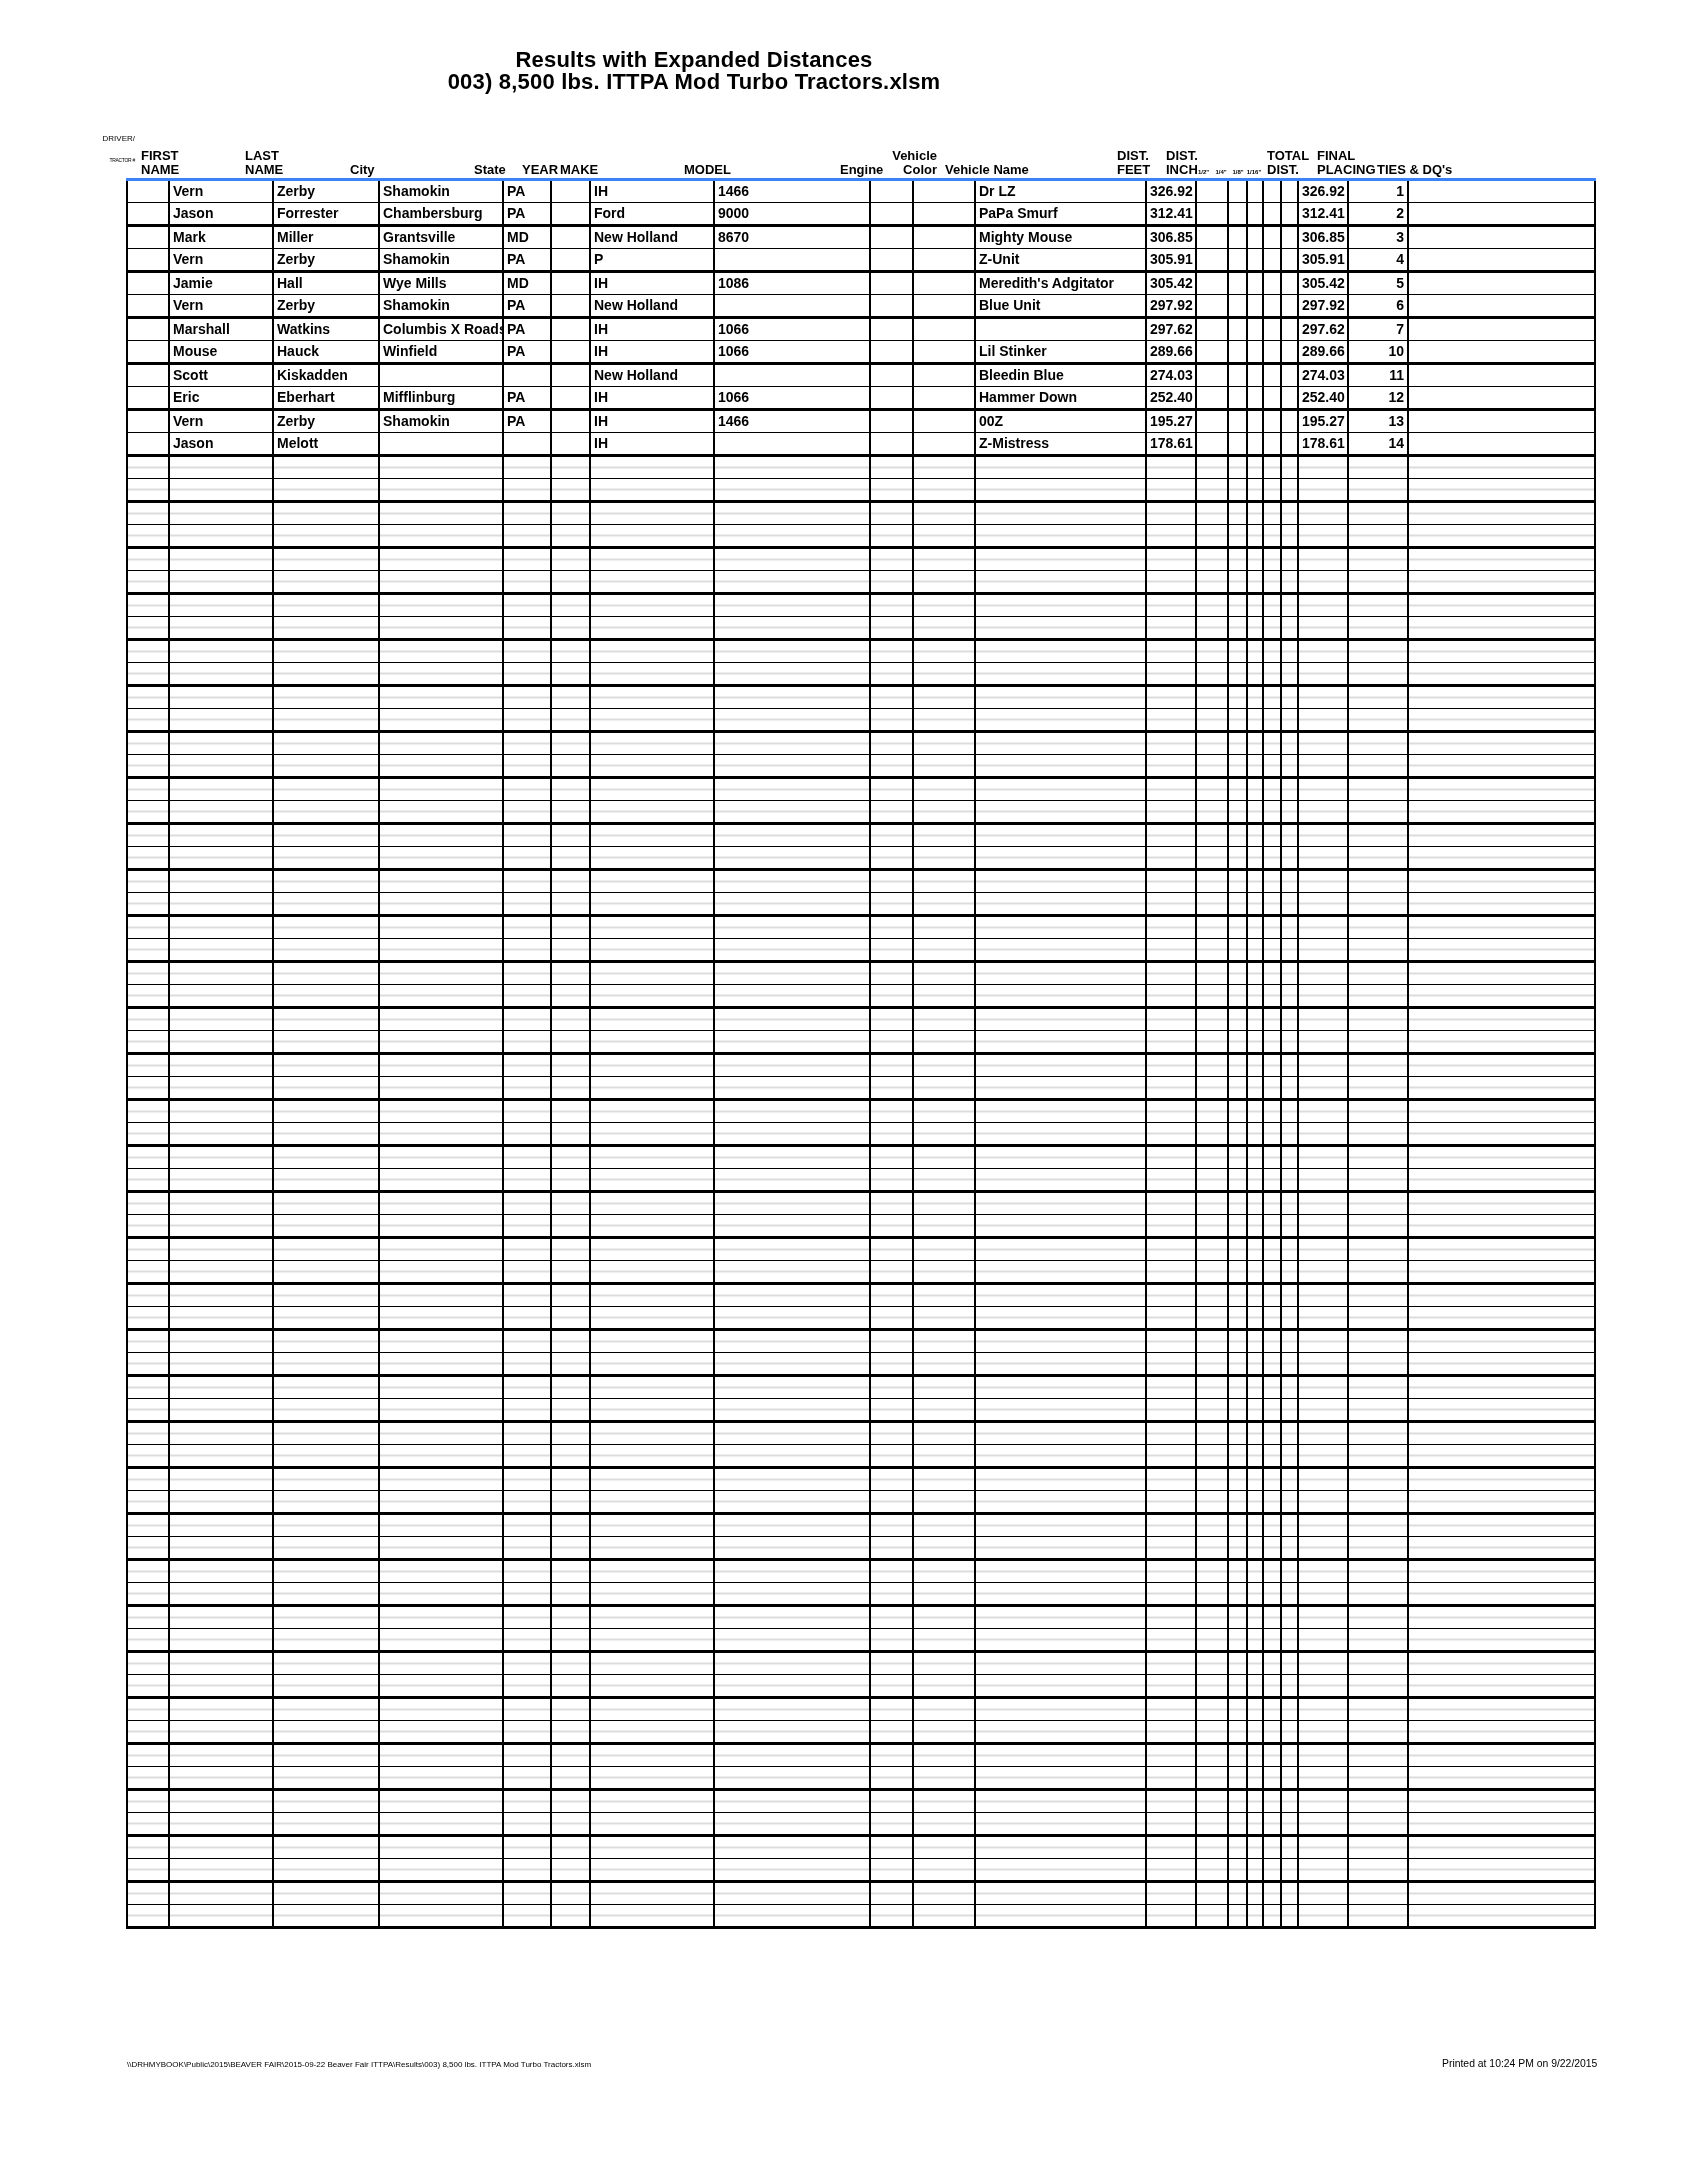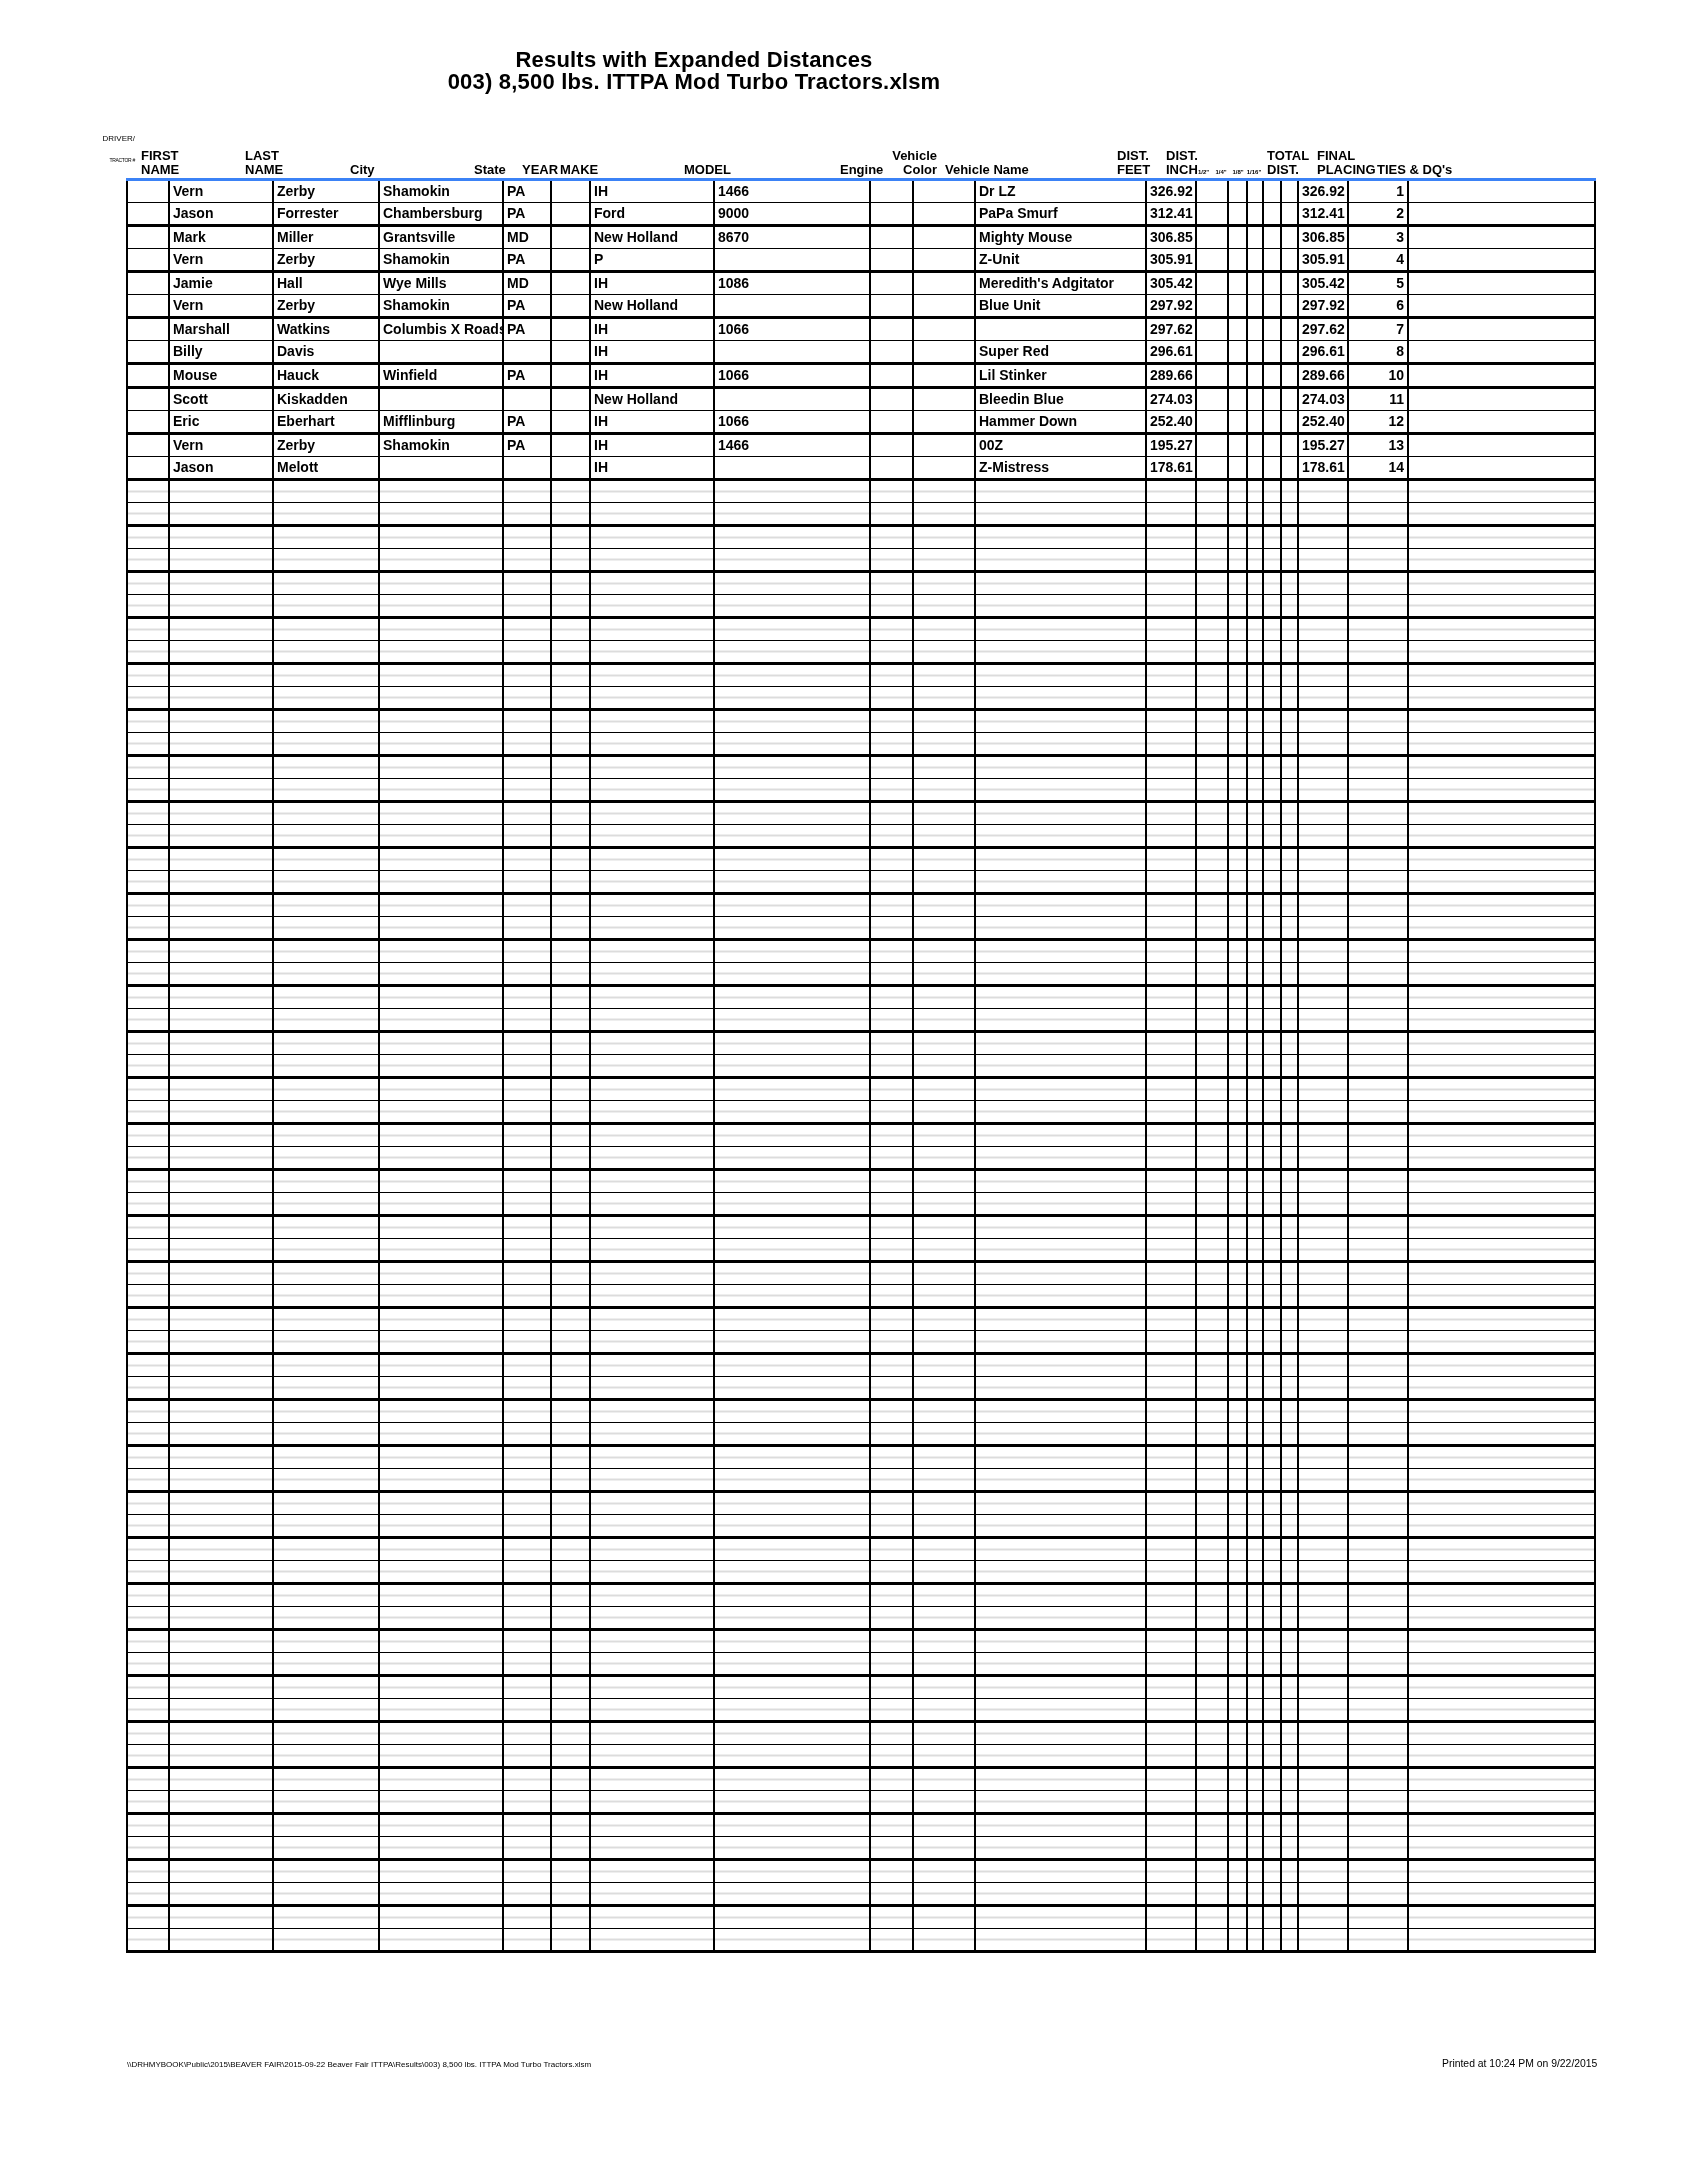--- a/index.html
+++ b/index.html
@@ -256,42 +256,20 @@
         <td class="c-f2"></td>
         <td class="c-f4"></td>
         <td class="c-f8"></td>
         <td class="c-f16"></td>
         <td class="c-total">297.62</td>
         <td class="c-placing">7</td>
         <td class="c-ties"></td>
       </tr>
       <tr class="thick">
         <td class="c-blank"></td>
-        <td class="c-first">Billy</td>
-        <td class="c-last">Davis</td>
-        <td class="c-city"></td>
-        <td class="c-state"></td>
-        <td class="c-year"></td>
-        <td class="c-make">IH</td>
-        <td class="c-model"></td>
-        <td class="c-engine"></td>
-        <td class="c-color"></td>
-        <td class="c-vehicle">Super Red</td>
-        <td class="c-feet">296.61</td>
-        <td class="c-inch"></td>
-        <td class="c-f2"></td>
-        <td class="c-f4"></td>
-        <td class="c-f8"></td>
-        <td class="c-f16"></td>
-        <td class="c-total">296.61</td>
-        <td class="c-placing">8</td>
-        <td class="c-ties"></td>
-      </tr>
-      <tr class="thick">
-        <td class="c-blank"></td>
         <td class="c-first">Mouse</td>
         <td class="c-last">Hauck</td>
         <td class="c-city">Winfield</td>
         <td class="c-state">PA</td>
         <td class="c-year"></td>
         <td class="c-make">IH</td>
         <td class="c-model">1066</td>
         <td class="c-engine"></td>
         <td class="c-color"></td>
         <td class="c-vehicle">Lil Stinker</td>

